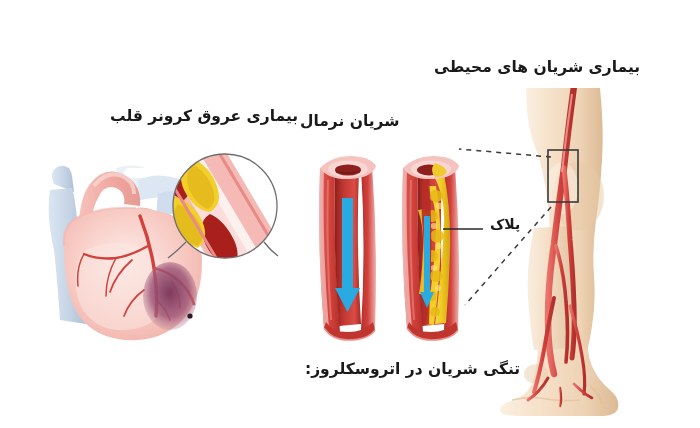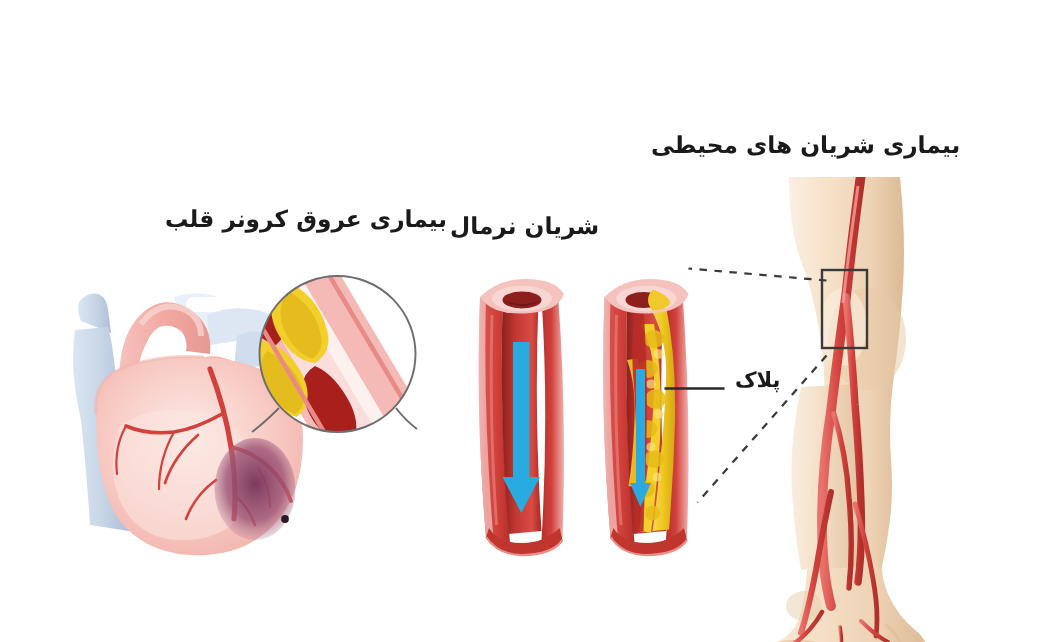--- a/index.html
+++ b/index.html
@@ -3,21 +3,21 @@
 <meta charset="utf-8">
 <style>
   html,body{margin:0;padding:0;}
   body{
     width:700px;height:428px;
     background:#ffffff;
     position:relative;
     overflow:hidden;
     font-family:"DejaVu Sans","Liberation Sans",sans-serif;
   }
-  .canvas{position:absolute;inset:0;margin-top:30px;}
+  .canvas{position:absolute;inset:0;}
   .lbl{
     position:absolute;
     color:#1a1a1a;
     direction:rtl;
     unicode-bidi:bidi-override;
     white-space:nowrap;
     font-family:"DejaVu Sans","Liberation Sans",sans-serif;
     font-weight:600;
     letter-spacing:0px;
   }
@@ -288,14 +288,15 @@
   </svg>
 
   <div class="lbl" id="label-pad">بیماری شریان های محیطی</div>
 
   <div class="lbl" id="label-normal">شریان نرمال</div>
 
   <div class="lbl" id="label-chd">بیماری عروق کرونر قلب</div>
 
   <div class="lbl" id="label-plaque">پلاک</div>
 
+  <div class="lbl" id="label-caption">تنگی شریان در اتروسکلروز:</div>
 
 </div>
 
 </body></html>

